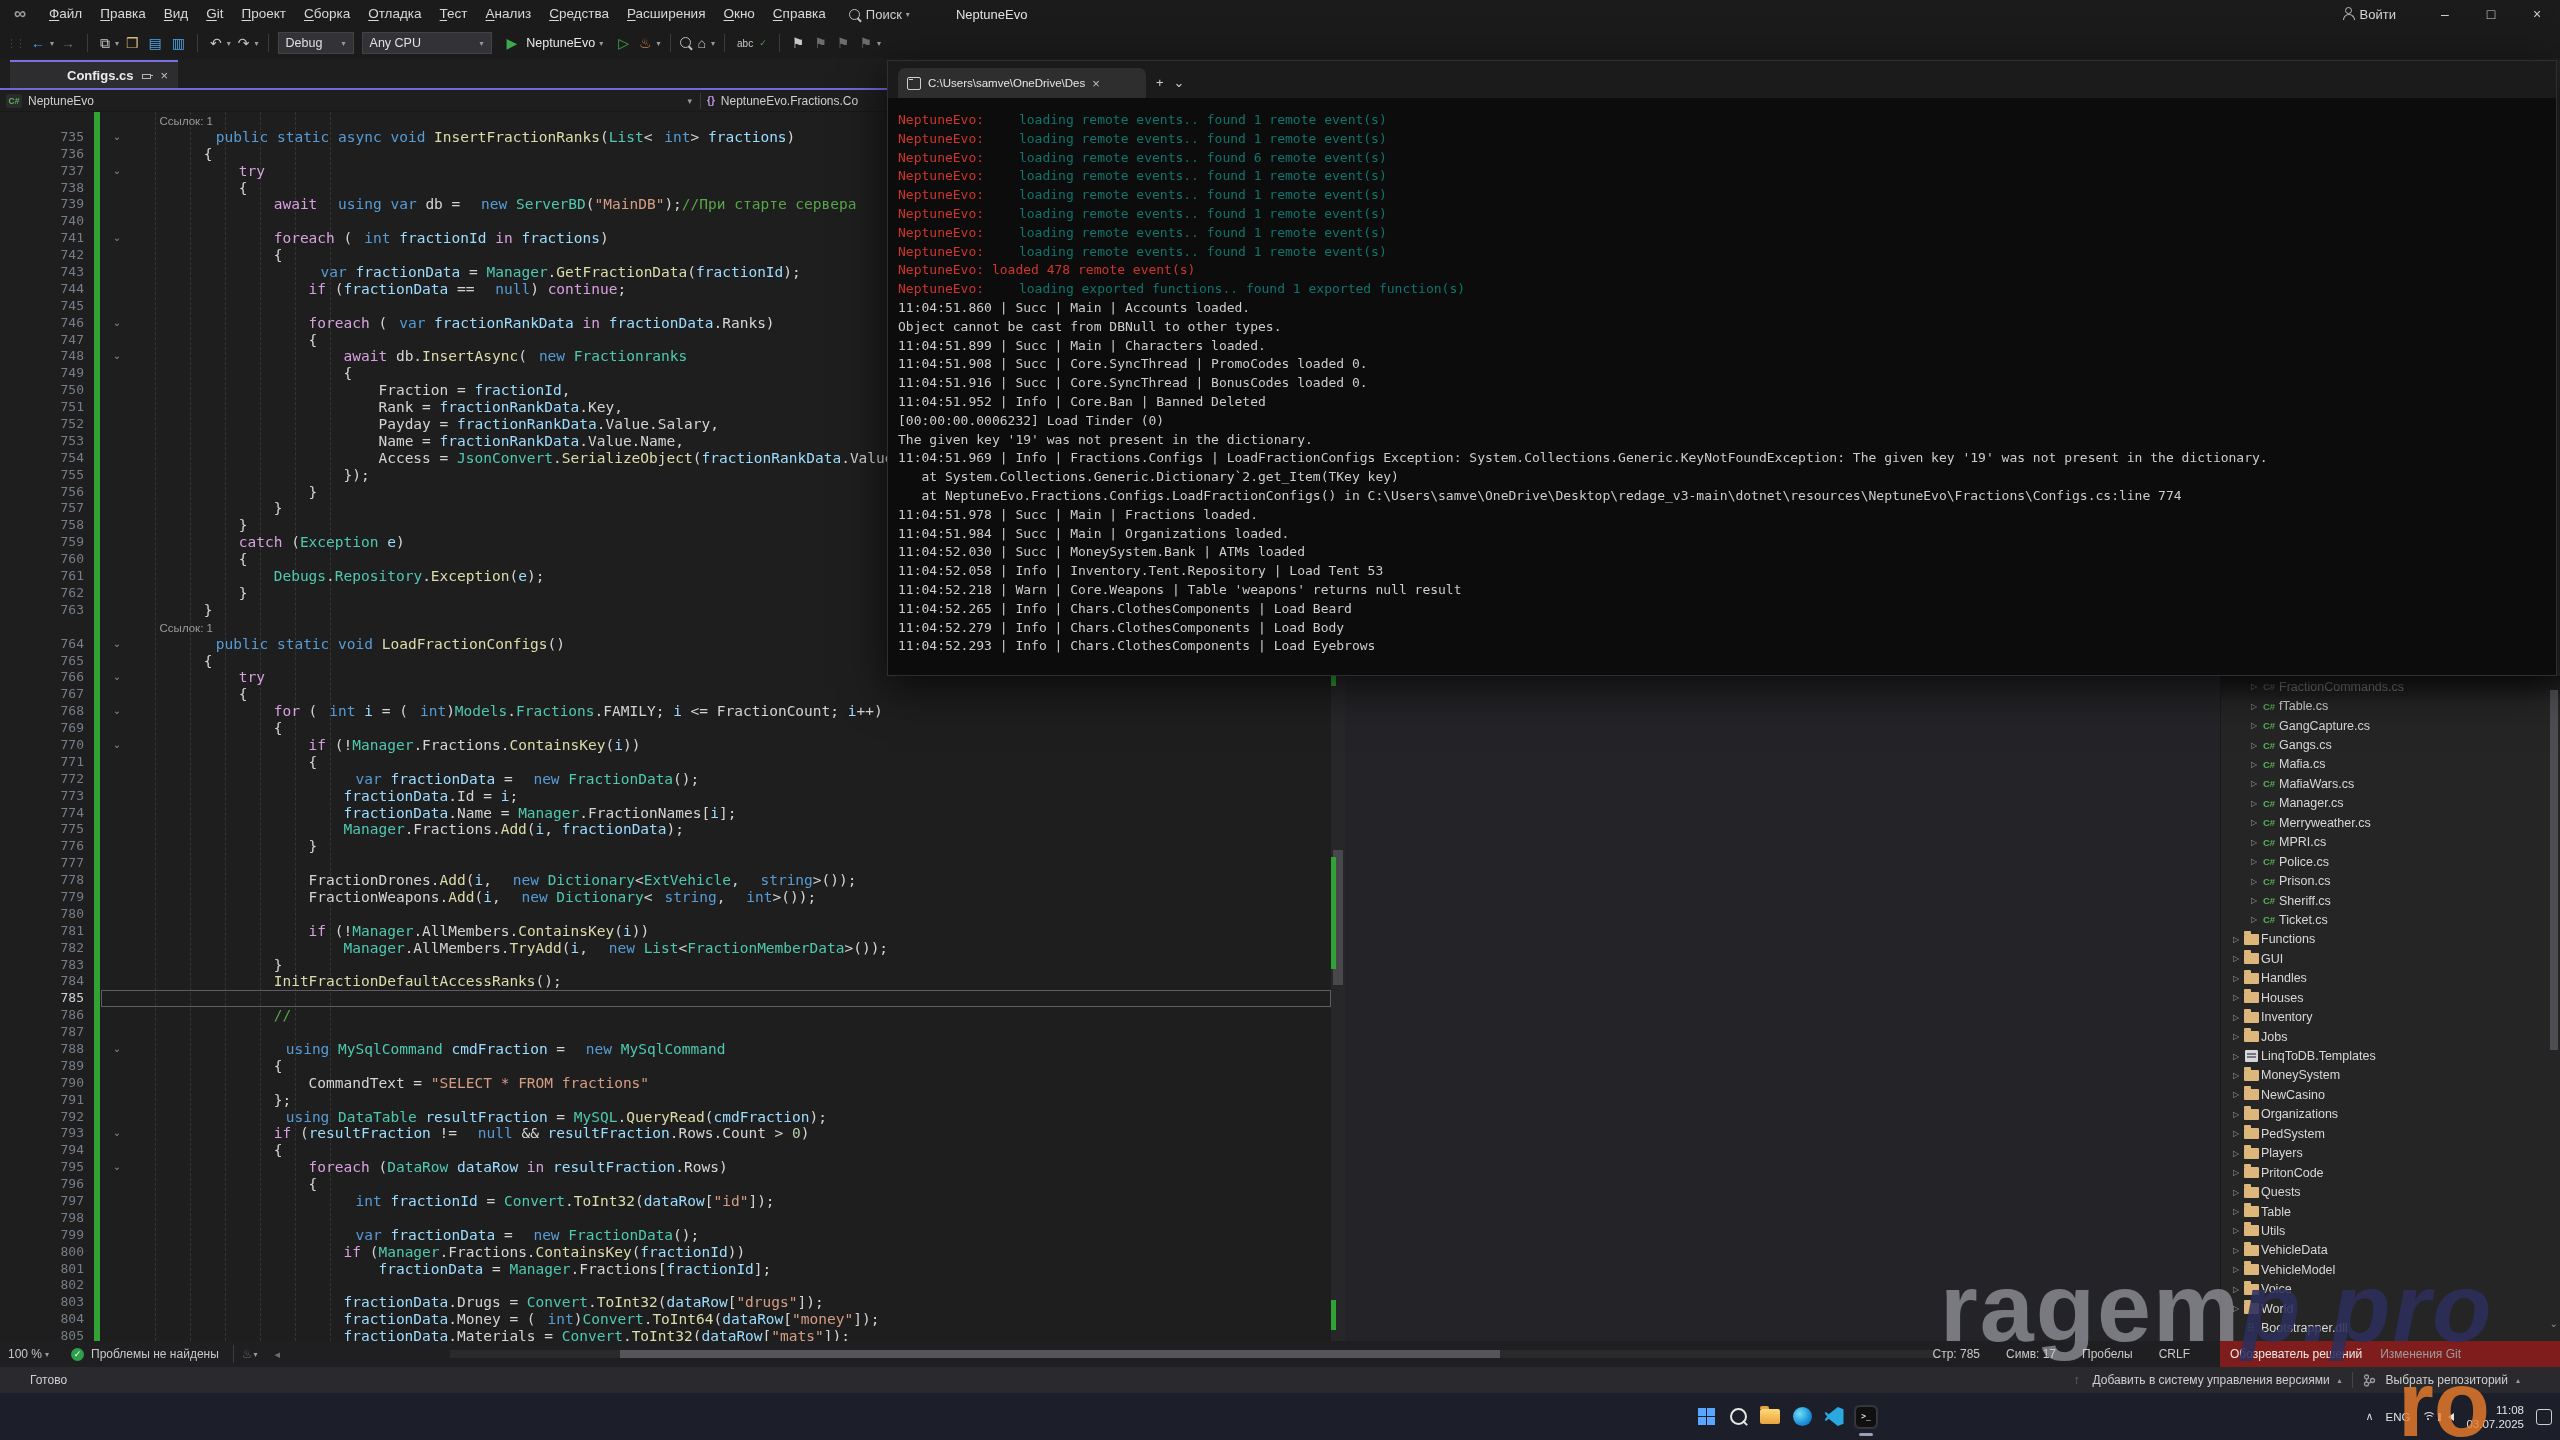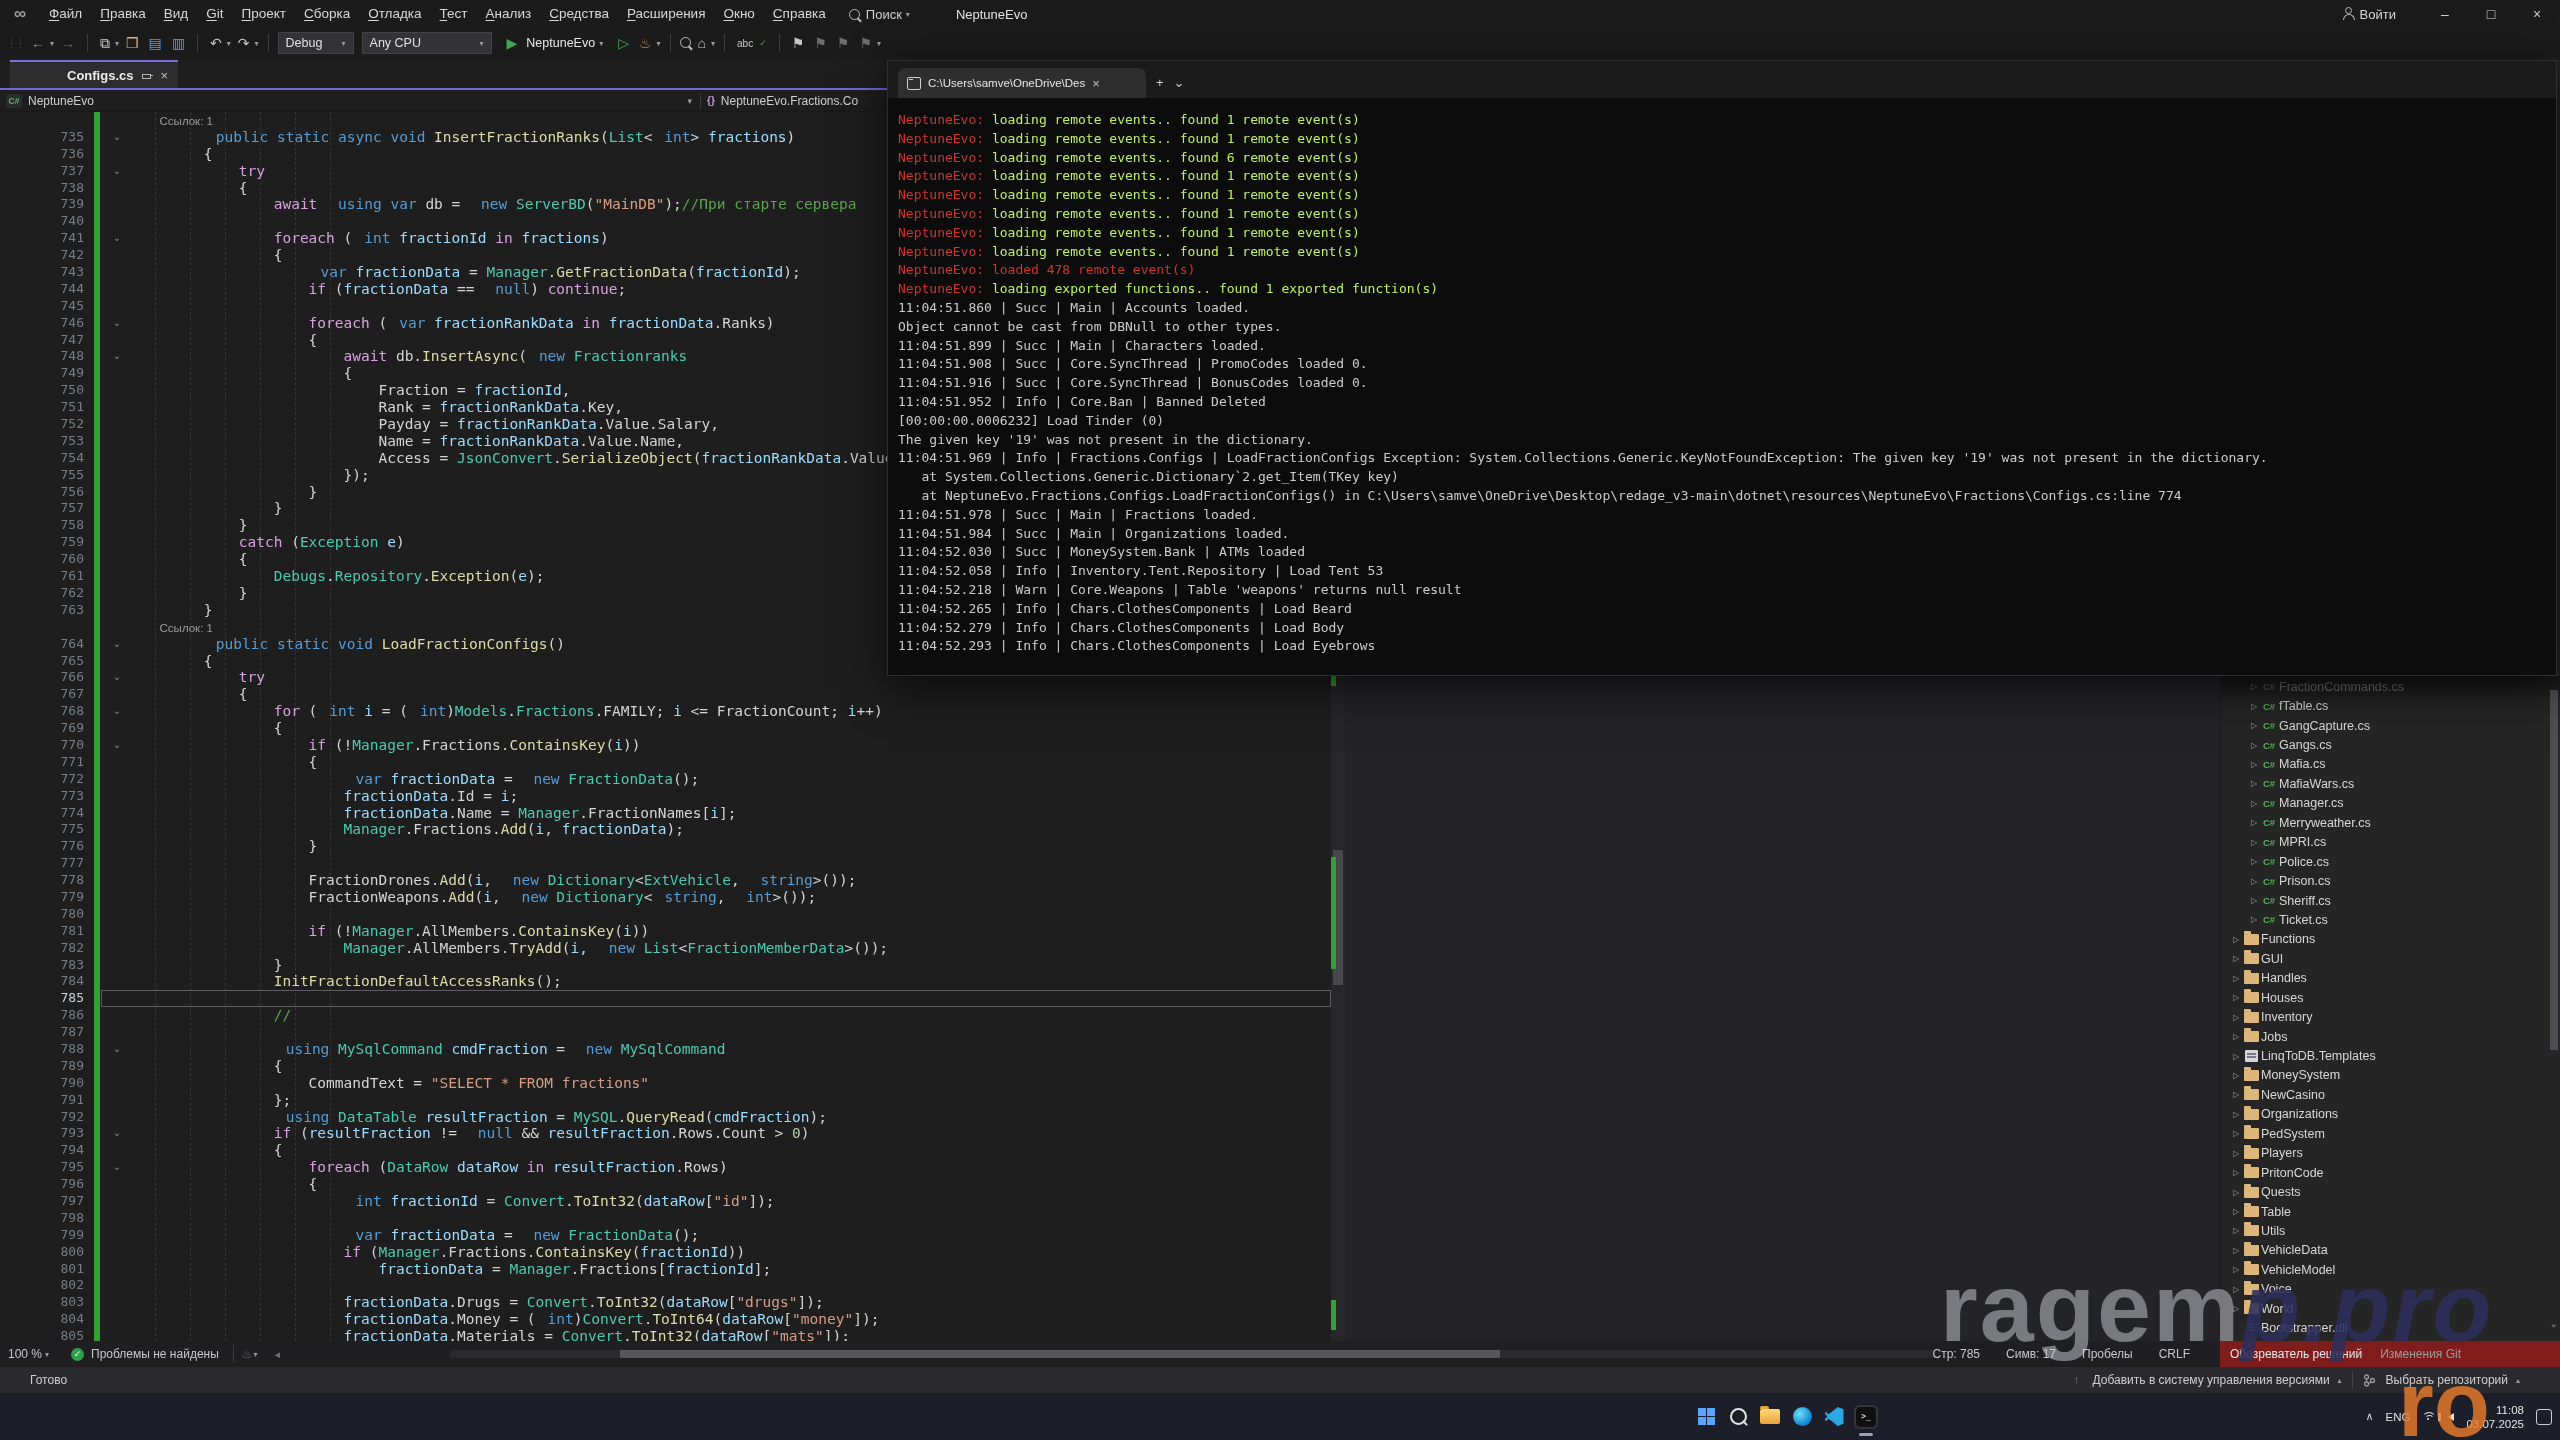--- a/index.html
+++ b/index.html
@@ -74,21 +74,21 @@
   
   #terminal{left:887px;top:60px;width:1670px;height:616px;z-index:9;box-shadow:0 12px 42px rgba(0,0,0,.68);background:#0c0c0c;border:1px solid #2f2f2f;box-sizing:border-box;}
   #term-head{position:absolute;left:0;top:0;width:100%;height:37px;background:#1b1b1b;display:flex;align-items:flex-end;}
   #term-tab{margin-left:10px;height:30px;width:248px;background:#2e2e2e;border-radius:7px 7px 0 0;display:flex;align-items:center;padding:0 9px;box-sizing:border-box;gap:7px;}
   .term-ico{width:12px;height:11px;border:1.3px solid #cfcfcf;border-radius:2px;position:relative;display:inline-block;}
   .term-ico::before{content:'';position:absolute;left:1px;top:1px;width:4px;height:1.5px;background:#cfcfcf;}
   #term-tab .t{font-size:11.5px;color:#e6e6e6;white-space:nowrap;overflow:hidden;}
   #term-plus,#term-dd{color:#cfcfcf;font-size:13px;margin-left:10px;line-height:30px;}
   #term-body{position:absolute;left:0;top:37px;width:100%;height:579px;padding:13px 0 0 10px;box-sizing:border-box;font-family:"DejaVu Sans Mono",monospace;font-size:13px;}
   .tl{height:18.8px;line-height:18.8px;white-space:pre;}
-  .cl-r{color:#cf352e;} .cl-m{color:#bef264;} .cl-w{color:#cccccc;}
+  .cl-r{color:#cf352e;} .cl-m{color:#0f766e;margin-left:27px;} .cl-w{color:#cccccc;}
   
   #explorer{left:2220px;top:60px;width:340px;height:1281px;background:#252526;border-left:1px solid #1a1a1a;z-index:2;overflow:hidden;box-sizing:border-box;}
   #exp-shadow{position:absolute;left:0;top:616px;width:100%;height:26px;background:linear-gradient(rgba(0,0,0,.4),rgba(0,0,0,0));}
   #exp-list{position:absolute;left:0;top:617px;width:100%;}
   .exp-row{height:19.45px;display:flex;align-items:center;font-size:12.5px;color:#d8d8d8;}
   .exp-row.dim{color:#8f8f8f;}
   .exp-arrow{width:10px;text-align:center;color:#9a9a9a;font-size:8px;flex:0 0 10px;}
   .exp-ic{flex:0 0 20px;display:flex;justify-content:center;}
   .csfile{font-size:9.5px;font-weight:bold;color:#55b155;}
   .exp-row.dim .csfile{color:#5d7a5d;}

